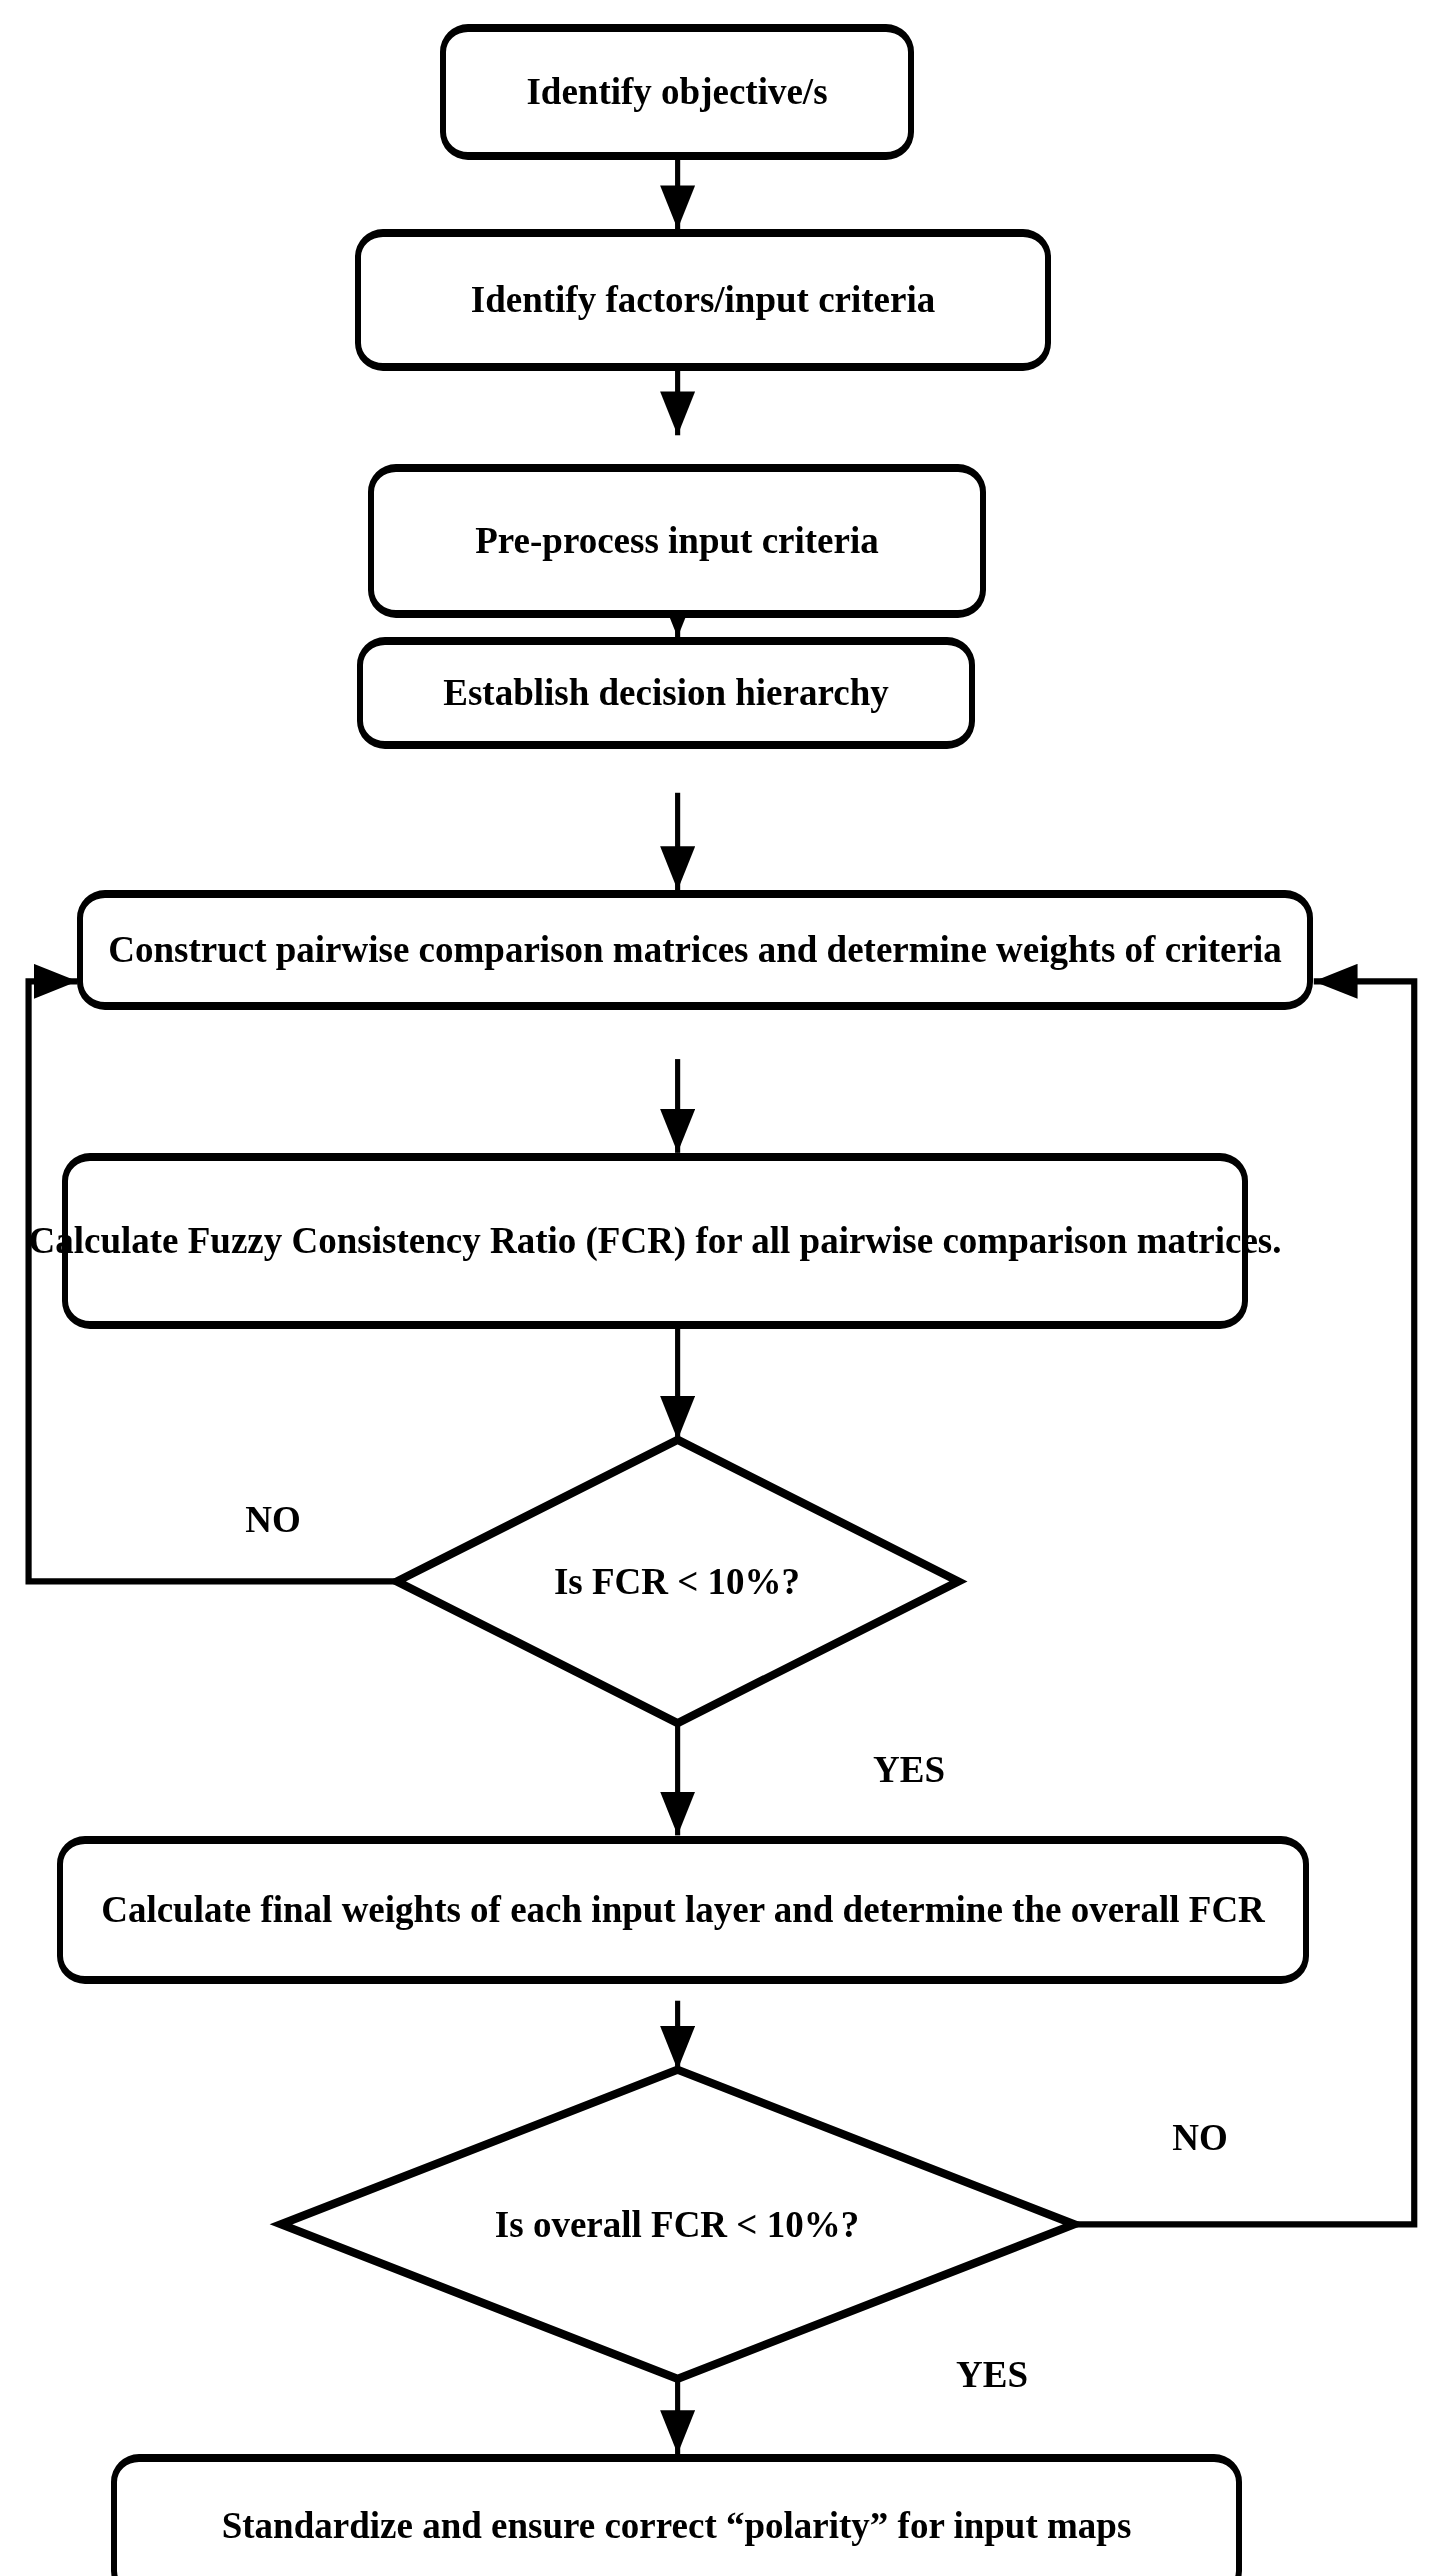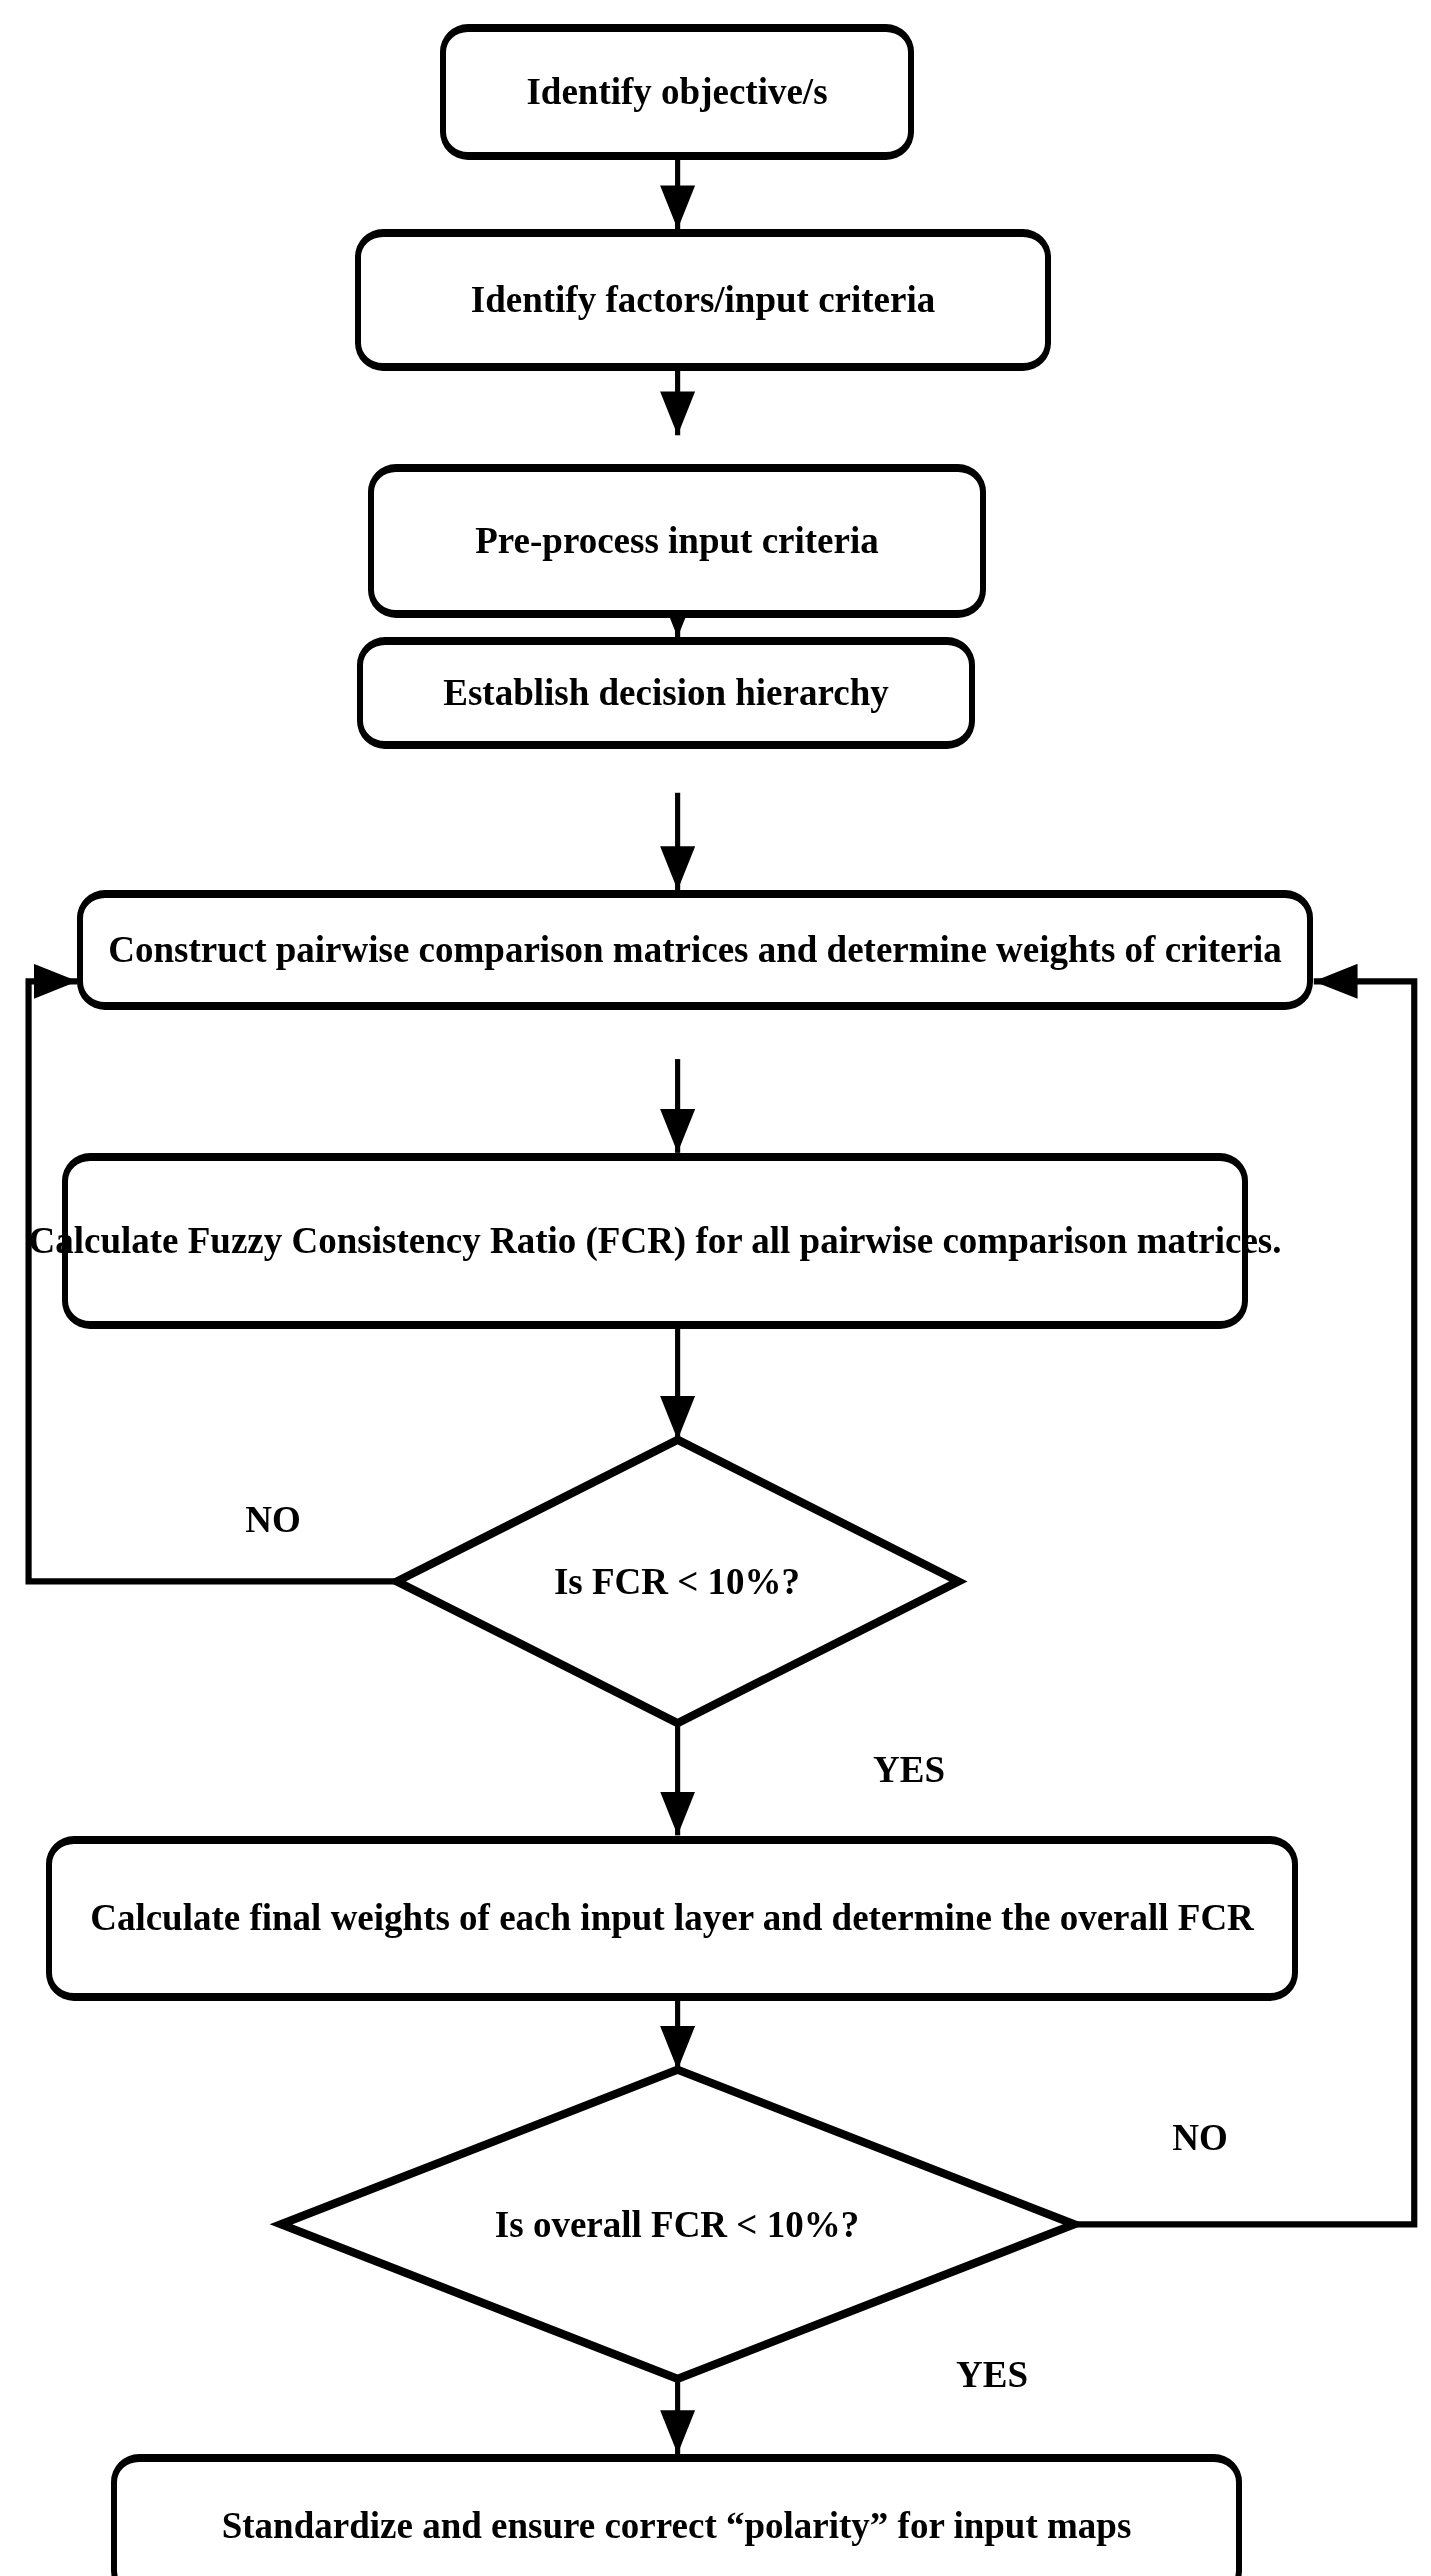--- a/index.html
+++ b/index.html
@@ -36,21 +36,21 @@
     transform:translate(-50%,-50%);
     text-align:right;
   }
   
   #node-identify-objectives { left:440px;  top:24px;   width:474px;  height:136px; }
   #node-identify-factors    { left:355px;  top:229px;  width:696px; height:142px; }
   #node-preprocess          { left:368px;  top:435px;  width:618px; height:154px;margin-top:29px; }
   #node-hierarchy           { left:357px;  top:637px; width:618px; height:112px; }
   #node-construct           { left:77px;  top:890px; width:1236px; height:120px; }
   #node-fcr                 { left:62px;  top:1153px; width:1186px; height:176px; }
-  #node-final-weights       { left:46px;  top:1836px; width:1252px; height:165px; }
+  #node-final-weights       { left:57px;  top:1836px; width:1252px; height:148px; }
   #node-standardize         { left:111px;  top:2454px; width:1131px; height:145px; }
   
   #label-is-fcr          { left:677px; top:1582px; }
   #label-is-overall-fcr  { left:677px; top:2225px; }
   
   #label-fcr-no      { left:273px;  top:1520px; }
   #label-fcr-yes     { left:909px; top:1770px; }
   #label-overall-no  { left:1200px; top:2138px; }
   #label-overall-yes { left:992px; top:2375px; }
 </style>

